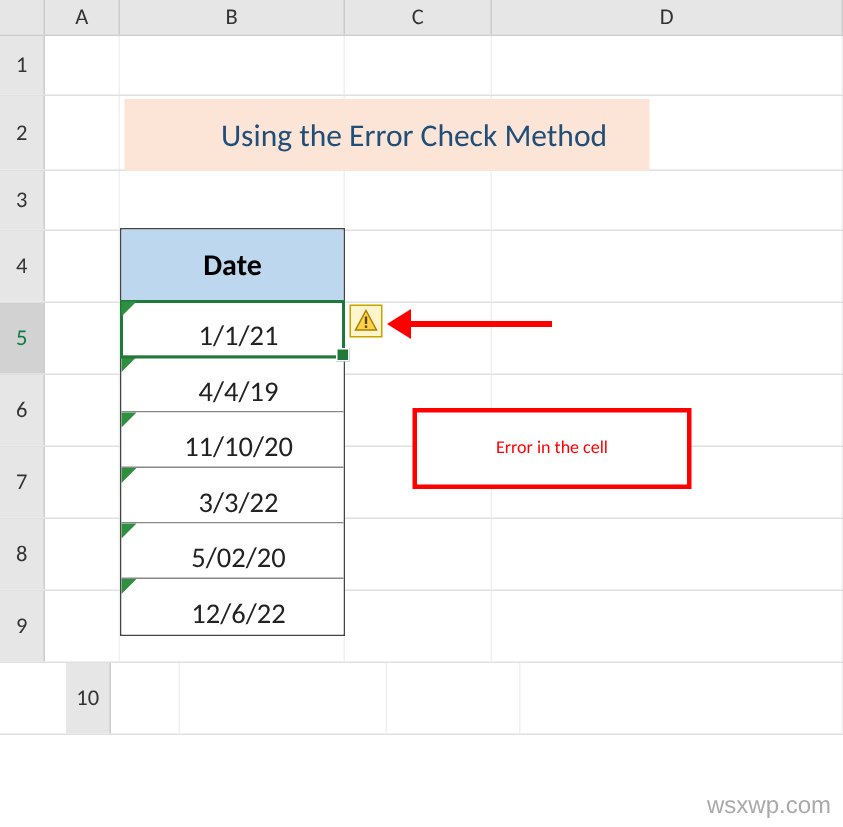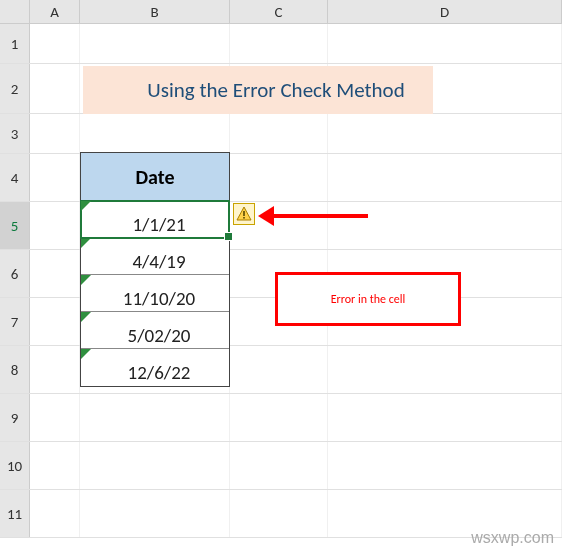--- a/index.html
+++ b/index.html
@@ -62,21 +62,21 @@
   
   .r1 { height: 40px; }
   .r2 { height: 50px; }
   .r3 { height: 40px; }
   .r4 { height: 48px; }
   .r5 { height: 48px; }
   .r6 { height: 48px; }
   .r7 { height: 48px; }
   .r8 { height: 48px; }
   .r9 { height: 48px; }
-  .r10 { height: 48px; }
+  .r10 { height: 48px; padding-left: 44px; }
   .r11 { height: 48px; }
   
   .cA { width: 50px; }
   .cB { width: 150px; }
   .cC { width: 98px; }
   .cD { width: 234px; }
 
   .title-banner {
     position: absolute;
     left: 83px;
@@ -277,44 +277,41 @@
       <div class="cell cC"></div>
       <div class="cell cD"></div>
     </div>
   <div class="row r10">
       <div class="rh">10</div>
       <div class="cell cA"></div>
       <div class="cell cB"></div>
       <div class="cell cC"></div>
       <div class="cell cD"></div>
     </div>
-  <div class="row r11">
-      <div class="rh">11</div>
-      <div class="cell cA"></div>
-      <div class="cell cB"></div>
-      <div class="cell cC"></div>
-      <div class="cell cD"></div>
-    </div>
 </div>
 
 <div class="title-banner">Using the Error Check Method</div>
 
 <div class="data-table">
   <div class="th">Date</div>
   <div class="td selected-cell">
     <span class="error-tri"></span>
     <span>1/1/21</span>
   </div>
   <div class="td">
     <span class="error-tri"></span>
     <span>4/4/19</span>
   </div>
   <div class="td">
     <span class="error-tri"></span>
     <span>11/10/20</span>
+  </div>
+  <div class="td">
+    <span class="error-tri"></span>
+    <span>3/3/22</span>
   </div>
   <div class="td">
     <span class="error-tri"></span>
     <span>5/02/20</span>
   </div>
   <div class="td">
     <span class="error-tri"></span>
     <span>12/6/22</span>
   </div>
 </div>

